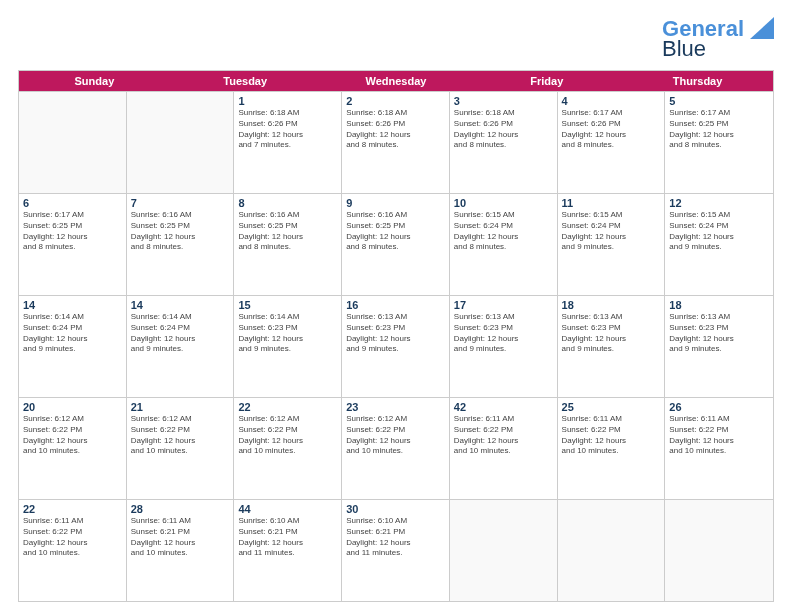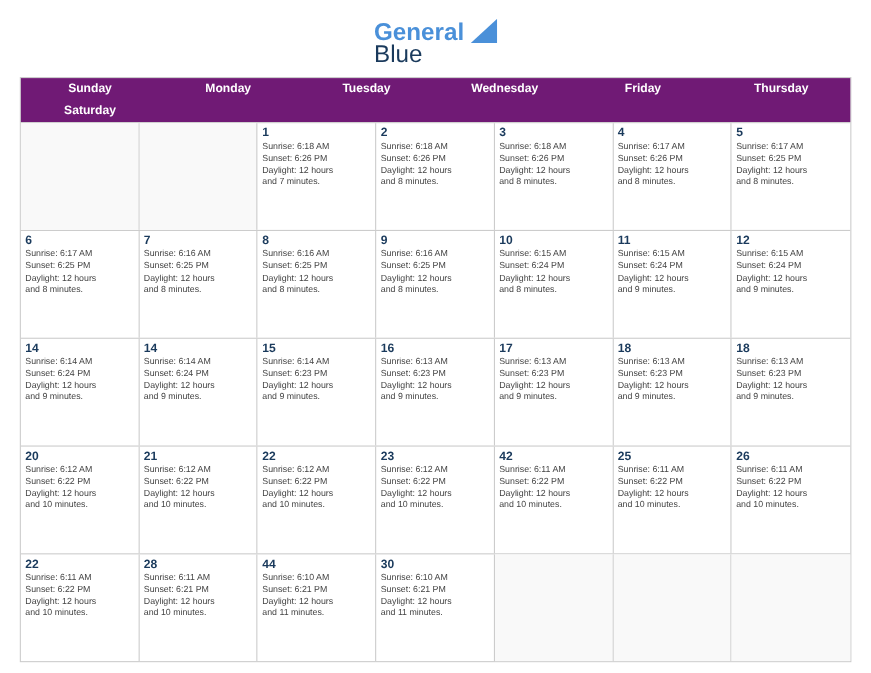--- a/index.html
+++ b/index.html
@@ -12,21 +12,21 @@
     }
     .page {
       width: 792px;
       height: 612px;
       padding: 18px 18px 10px 18px;
       display: flex;
       flex-direction: column;
     }
     .header {
       display: flex;
-      justify-content: center;
+      justify-content: flex-end;
       align-items: flex-start;
       margin-bottom: 10px;
     }
     .logo {
       display: flex;
       flex-direction: column;
       align-items: flex-start;
     }
     .logo-text {
       font-size: 22px;
@@ -50,22 +50,22 @@
       color: #555;
     }
     .calendar {
       flex: 1;
       display: flex;
       flex-direction: column;
       border: 1px solid #ccc;
     }
     .cal-header-row {
       display: grid;
-      grid-template-columns: repeat(6, 1fr);
-      background: #701a75;
+      grid-template-columns: repeat(5, 1fr);
+      background: #be185d;
     }
     .cal-header-cell {
       color: #fff;
       font-size: 11px;
       font-weight: bold;
       text-align: center;
       padding: 4px 2px;
     }
     .cal-body {
       flex: 1;
@@ -125,26 +125,24 @@
     </div>
     <div class="title-block">
       <div class="main-title"></div>
       <div class="subtitle"></div>
     </div>
   </div>
 
   <div class="calendar">
     <div class="cal-header-row">
     <div class="cal-header-cell">Sunday</div>
-        <div class="cal-header-cell">Monday</div>
         <div class="cal-header-cell">Tuesday</div>
         <div class="cal-header-cell">Wednesday</div>
         <div class="cal-header-cell">Friday</div>
         <div class="cal-header-cell">Thursday</div>
-        <div class="cal-header-cell">Saturday</div>
       </div>
     <div class="cal-body">
     <div class="cal-row">
           <div class="cal-cell empty"></div>
           <div class="cal-cell empty"></div>
           <div class="cal-cell">
             <span class="day-num">1</span>
             <div class="day-info" style="white-space: pre-line;">Sunrise: 6:18 AM
 Sunset: 6:26 PM
 Daylight: 12 hours

